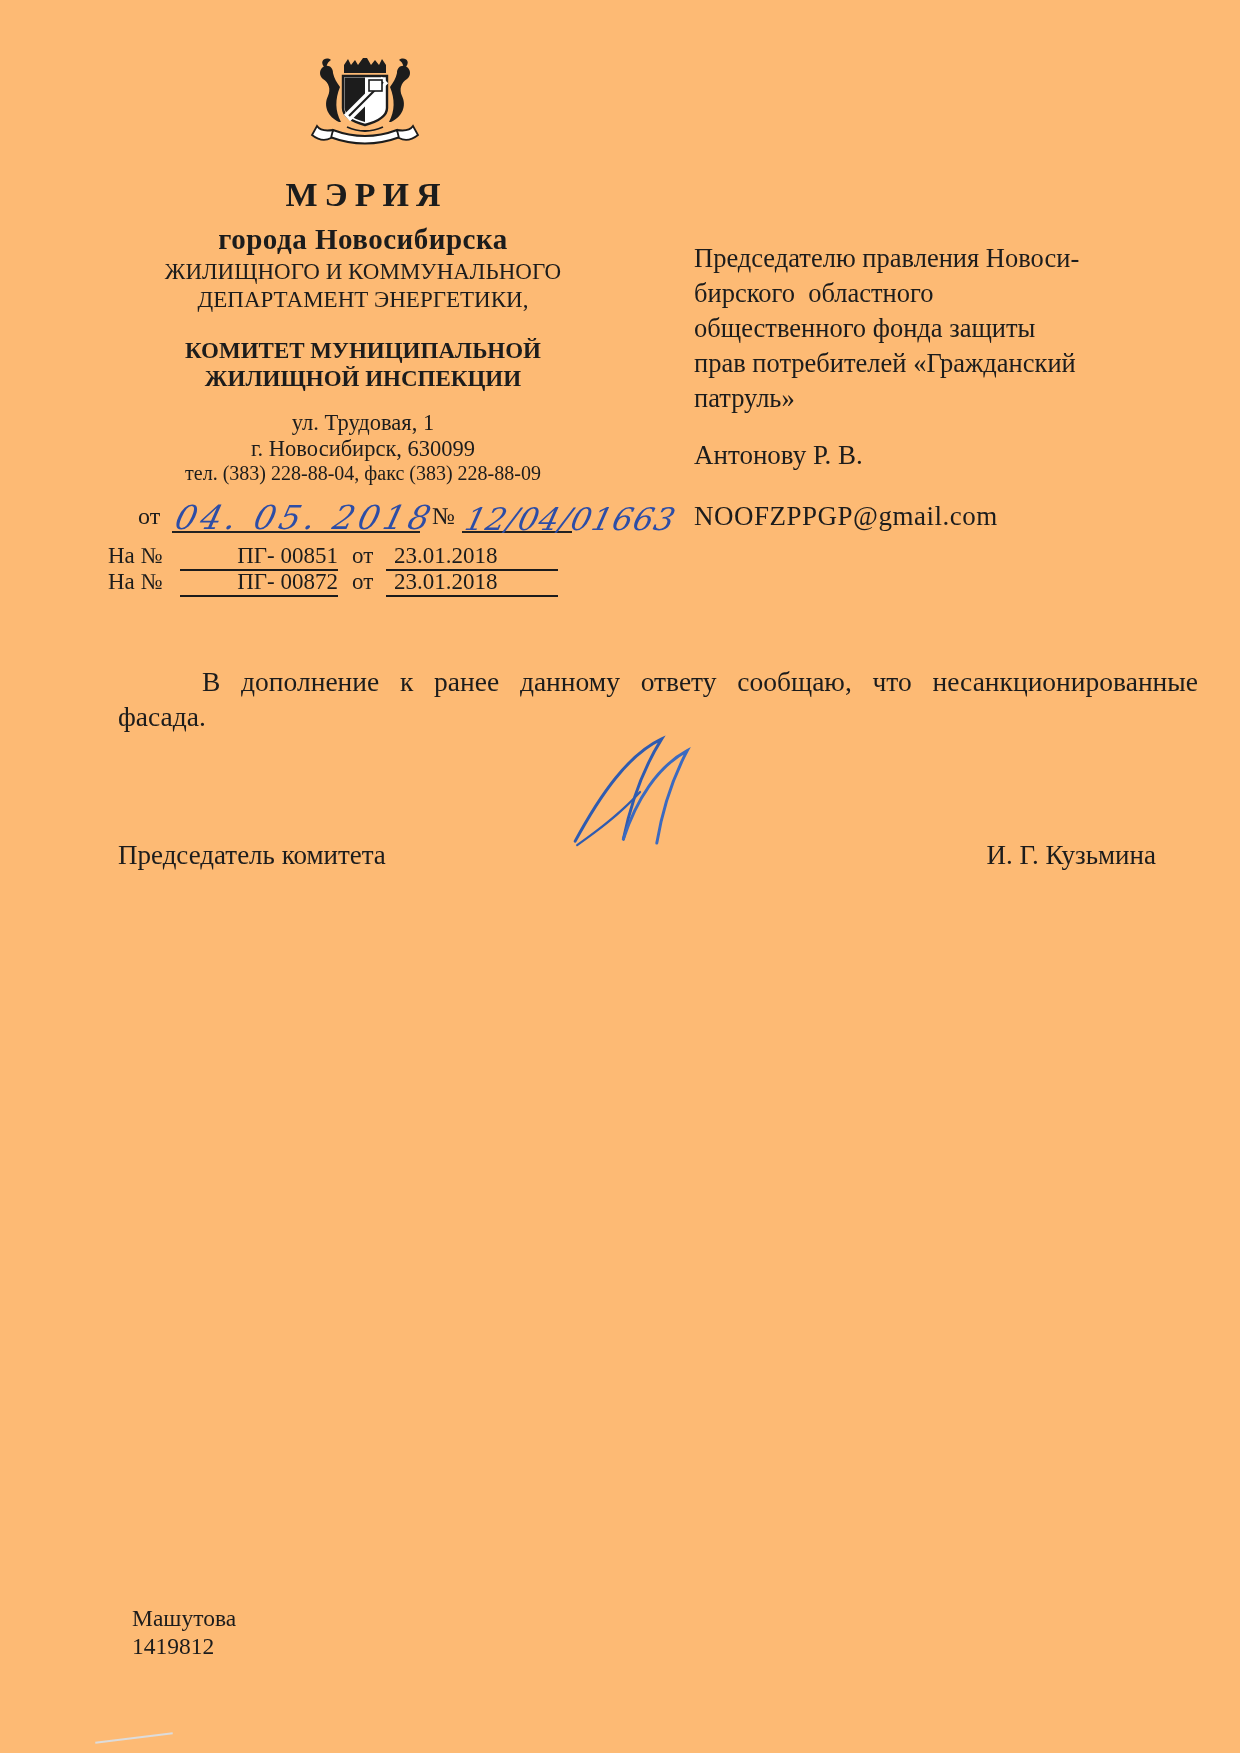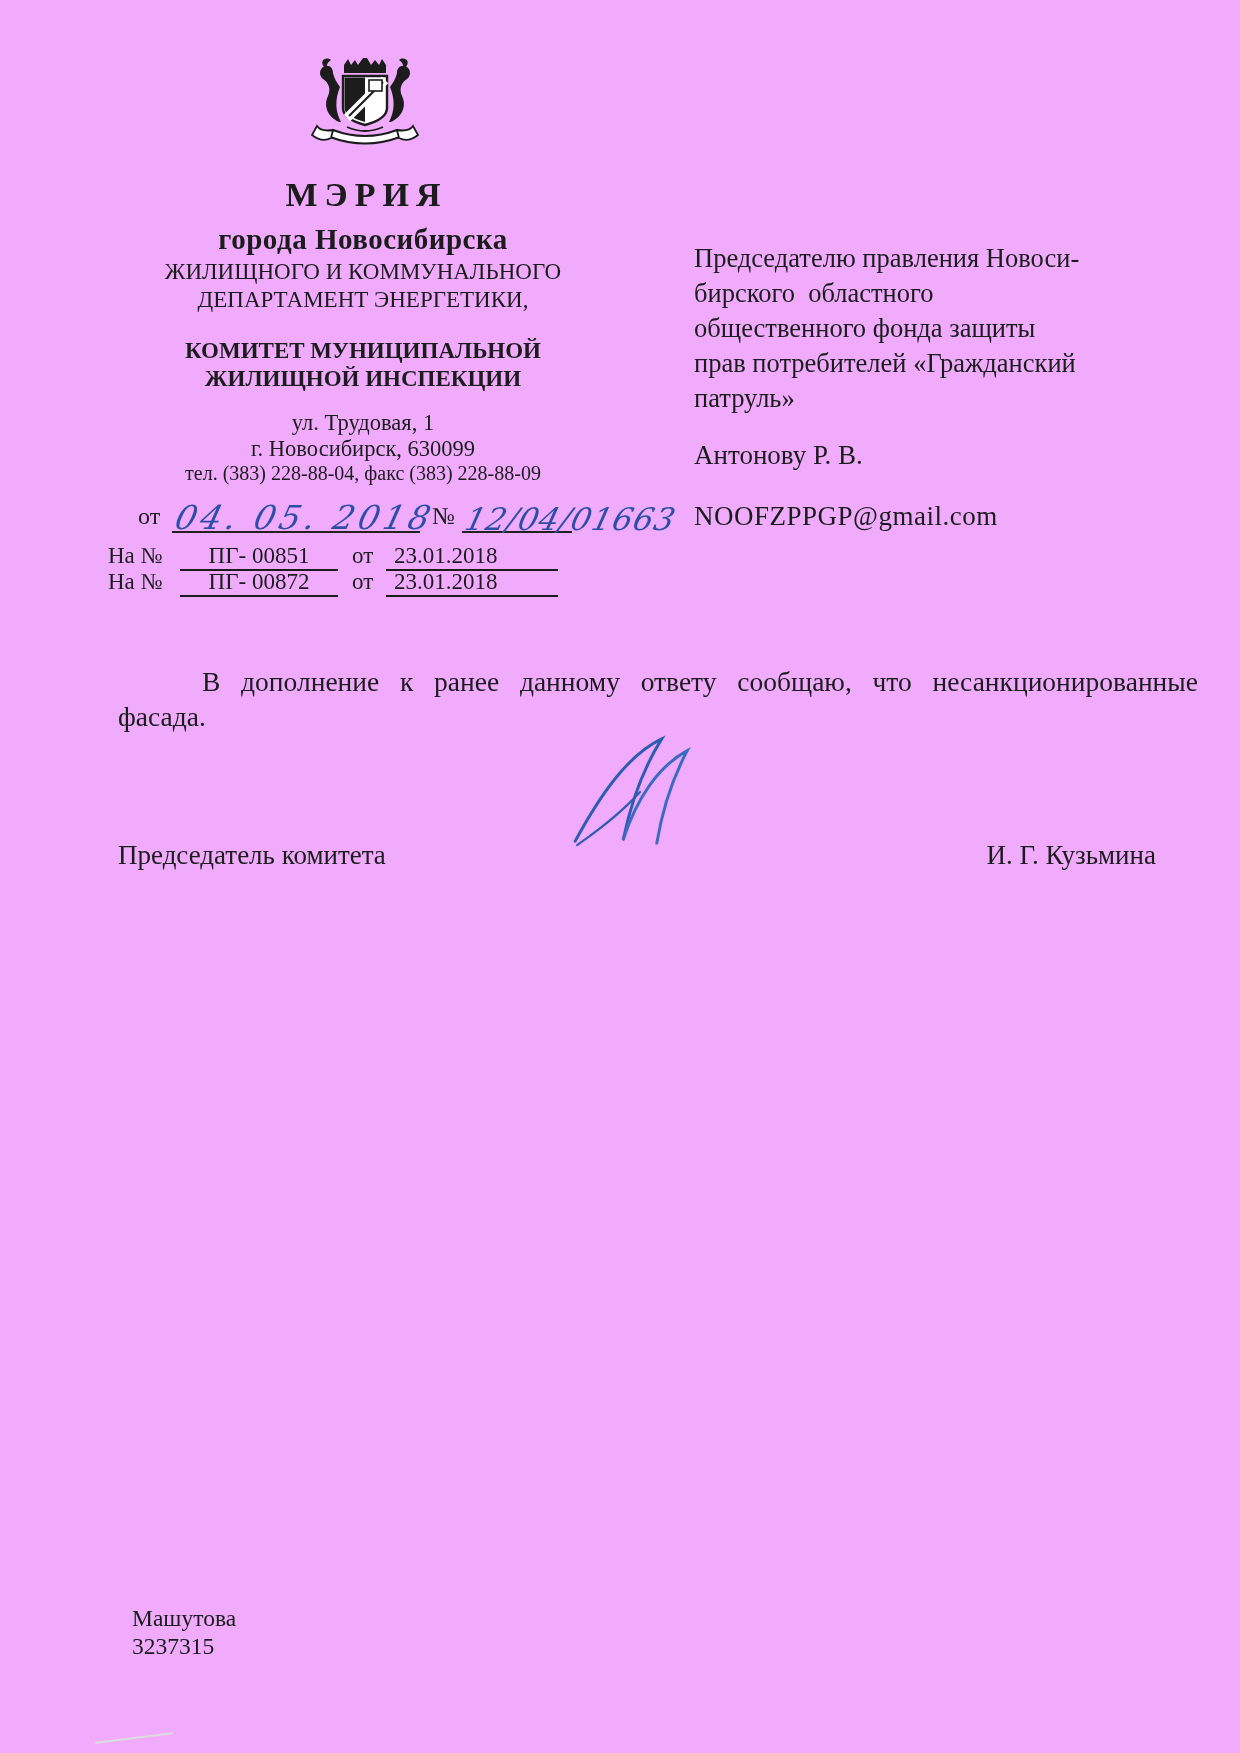--- a/index.html
+++ b/index.html
@@ -1,20 +1,20 @@
 <!DOCTYPE html>
 <html><head>
 <meta charset="utf-8">
 <style>
   html,body{margin:0;padding:0;}
   body{background:#e9e9e9;}
   .page{
     position:relative;
     width:1240px;height:1753px;
-    background:#f0abfc;
+    background:#fdba74;
     font-family:"Liberation Serif", serif;
     color:#1c1c1c;
     overflow:hidden;
   }
   .abs{position:absolute;}
   .center{text-align:center;}
 
   
   .org-top{left:73px;top:176px;width:580px;font-size:34px;font-weight:bold;letter-spacing:7px;text-indent:7px;}
   .org-city{left:73px;top:223px;width:580px;font-size:29px;font-weight:bold;letter-spacing:0.5px;}
@@ -37,21 +37,21 @@
   }
   .hw-date{font-size:33px;letter-spacing:4px;}
   .hw-num{font-size:31px;letter-spacing:1px;}
 
   
   .na-row{font-size:23px;white-space:nowrap;}
   .na-row-1{left:108px;top:543px;}
   .na-row-2{left:108px;top:569px;}
   .na-label{display:inline-block;width:66px;}
   .na-ul{display:inline-block;border-bottom:2px solid #1c1c1c;}
-  .na-num{width:158px;margin-left:6px;text-align:center;}
+  .na-num{width:158px;margin-left:6px;text-align:right;}
   .na-ot{display:inline-block;margin-left:14px;width:30px;}
   .na-date{width:164px;margin-left:4px;padding-left:8px;}
 
   
   .addressee{left:694px;top:241px;width:440px;font-size:26.5px;line-height:35px;}
   .addressee div{white-space:pre-wrap;}
   .addr-name{left:694px;top:440px;font-size:27px;}
   .addr-email{left:694px;top:501px;font-size:27px;letter-spacing:0.5px;}
 
   
@@ -156,17 +156,17 @@
     <svg viewBox="0 0 150 120" width="150" height="118">
       <path d="M4,112 C30,64 58,24 92,8 C72,40 60,76 53,110" stroke="#2f5bb0" stroke-width="3" fill="none" stroke-linecap="round"></path>
       <path d="M53,110 C66,70 88,36 118,20 C102,50 92,84 87,114" stroke="#3b6ac0" stroke-width="3" fill="none" stroke-linecap="round"></path>
       <path d="M70,62 C48,86 26,102 6,116" stroke="#2f5bb0" stroke-width="2.2" fill="none" stroke-linecap="round"></path>
     </svg>
   </div>
   <div class="abs sig-name">И. Г. Кузьмина</div>
 
   <div class="abs footer-exec">
     <div>Машутова</div>
-    <div>3237315</div>
+    <div>1419812</div>
   </div>
 
   <div class="abs scan-artifact"></div>
 </div>
 
 </body></html>

